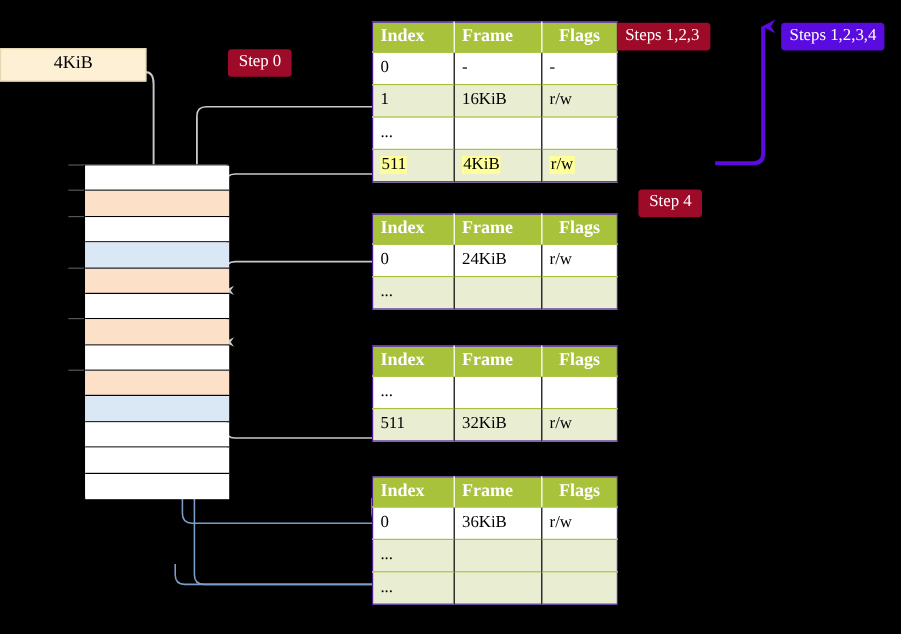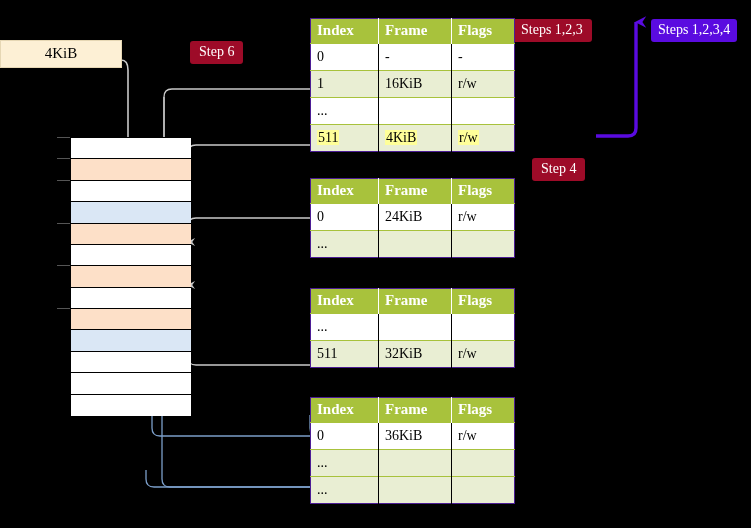--- a/index.html
+++ b/index.html
@@ -26,21 +26,21 @@
   .memrow.last{border-bottom:none;}
   .tick{position:absolute;height:0;border-top:1.5px solid #555;width:13px;left:57px;}
 
   
   .ptable{position:absolute;border-collapse:collapse;
           font-family:"Liberation Serif",serif;font-size:14px;
           background:#fff;border:1px solid #4c1d95;}
   .ptable th{background:#a8c23c;color:#ffffff;font-weight:bold;
              font-size:15px;text-align:left;padding:3px 6px 4px 6px;
              border-right:1px solid #ffffff;}
-  .ptable th:last-child{border-right:none;}
+  .ptable th:last-child{border-right:none;text-align:center;}
   .ptable td{padding:3px 6px 4px 6px;height:19px;vertical-align:middle;
              border-right:1px solid #000;border-top:1px solid #a8c23c;}
   .ptable td:last-child{border-right:none;}
   .ptable tr.alt td{background:#e9eed3;}
   .ptable tr.plain td{background:#ffffff;}
   .hl{background:#ffff99;padding:0 1px;}
   .colI{width:55px;}
   .colF{width:60px;}
   .colG{width:50px;}
 
@@ -90,21 +90,21 @@
     <path d="M481,487 L154,487 Q146,487 146,479 L146,470" fill="none" stroke="#7b9ec9" stroke-width="1.3"></path>
     <path d="M170,487 L481,487" fill="none" stroke="#7b9ec9" stroke-width="1.3"></path>
     <path d="M170,487 Q162,487 162,479 L162,415" fill="none" stroke="#7b9ec9" stroke-width="1.3"></path>
     <path d="M162,415 L162,327" fill="none" stroke="#4a6fa5" stroke-width="1.4" marker-end="url(#ar-blue)"></path>
 
     <path d="M636,22 L636,128 Q636,136 628,136 L596,136" fill="none" stroke="#5a0be0" stroke-width="3.4" marker-start="url(#ar-purple)"></path>
   </svg>
 
   <div class="tagbox" style="left:0px;top:40px;width:120px;">4KiB</div>
 
-  <div class="badge badge-red" style="left:190px;top:41px;">Step 6</div>
+  <div class="badge badge-red" style="left:190px;top:41px;">Step 0</div>
 
   <div class="badge badge-red" style="left:512px;top:19px;">Steps 1,2,3</div>
 
   <div class="badge badge-purple" style="left:651px;top:19px;">Steps 1,2,3,4</div>
 
   <div class="badge badge-red" style="left:521px;top:158px;margin-left:11px;">Step 4</div>
 
   <div id="memcol">
       <div class="memrow" style="top: 0px; background: rgb(255, 255, 255);"></div>
       <div class="memrow" style="top: 21.38px; background: rgb(253, 224, 200);"></div>

